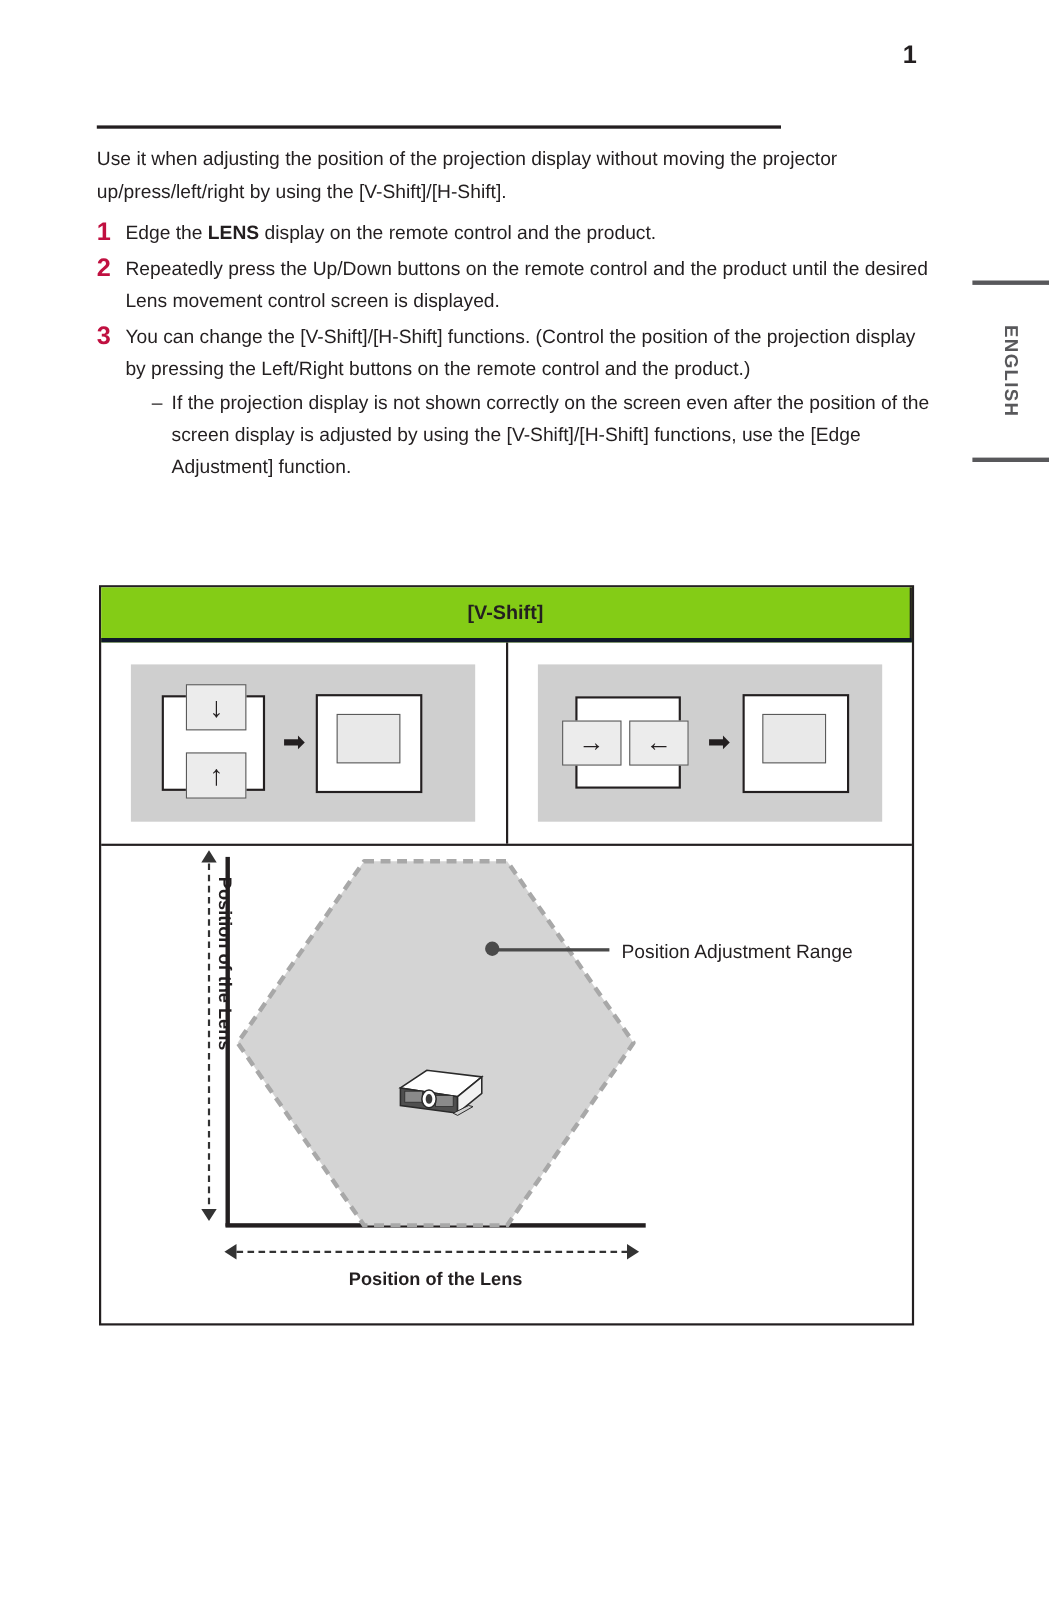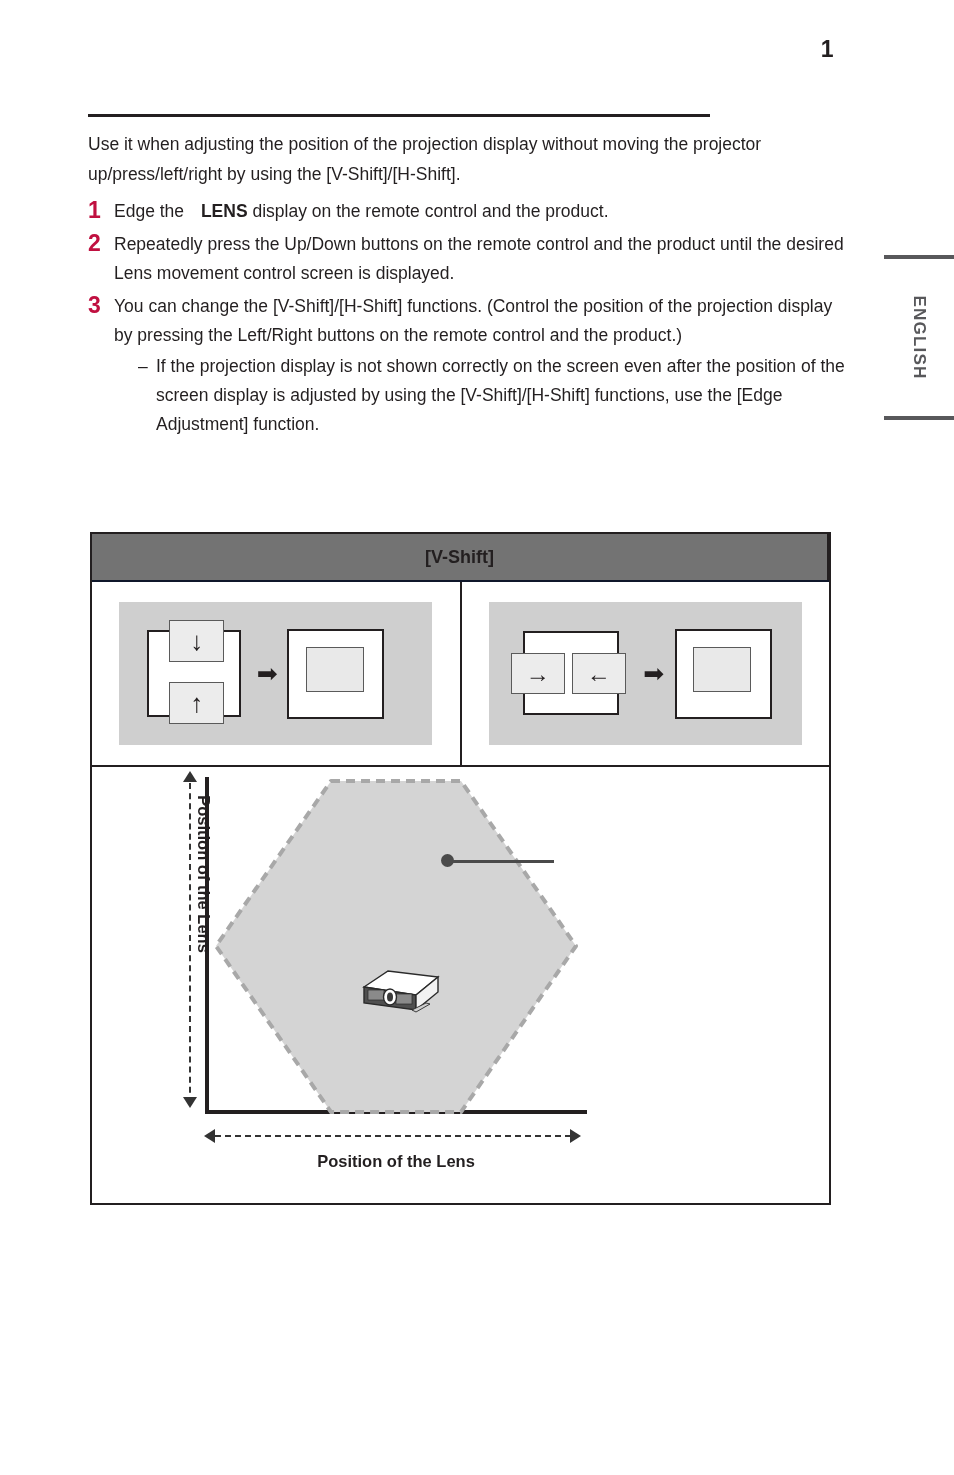--- a/index.html
+++ b/index.html
@@ -115,21 +115,21 @@
     color: #c01040;
     line-height: 27px;
     text-align: left;
   }
   .step-body {
     flex: 1 1 auto;
     font-size: 17.5px;
     line-height: 29px;
     color: #231f20;
   }
-  .step-body b { font-weight: bold; margin-left: 12px; }
+  .step-body b { font-weight: bold; }
 
   .substeps {
     margin-top: 2px;
     padding-left: 24px;
   }
   .substep {
     display: flex;
     align-items: flex-start;
     font-size: 17.5px;
     line-height: 29px;
@@ -148,22 +148,22 @@
     top: 532px;
     width: 741px;
     height: 673px;
     border: 2px solid #231f20;
     box-sizing: border-box;
     background: #ffffff;
   }
   .table-head {
     display: flex;
     height: 46px;
-    border-bottom: 2px solid #0f172a;
-    background: #737373;
+    border-bottom: 4px solid #0f172a;
+    background: #84cc16;
   }
   .th {
     flex: 1 1 50%;
     display: flex;
     align-items: center;
     justify-content: center;
     font-size: 18px;
     font-weight: bold;
     color: #231f20;
   }
@@ -461,19 +461,20 @@
 
             <ellipse cx="40" cy="32" rx="6.5" ry="8" fill="#ffffff" stroke="#2a2a2a" stroke-width="1.4"></ellipse>
             <ellipse cx="40" cy="32" rx="3" ry="4.5" fill="#3a3a3a"></ellipse>
 
             <polygon points="62,45 76,38 80,39 66,47" fill="#cfcfcf" stroke="#2a2a2a" stroke-width="0.9"></polygon>
           </svg>
         </div>
 
         <div class="callout-dot"></div>
         <div class="callout-line"></div>
+        <div class="callout-text">Position Adjustment Range</div>
 
       </div>
     </div>
 
   </div>
 
 </div>
 
 </body></html>

